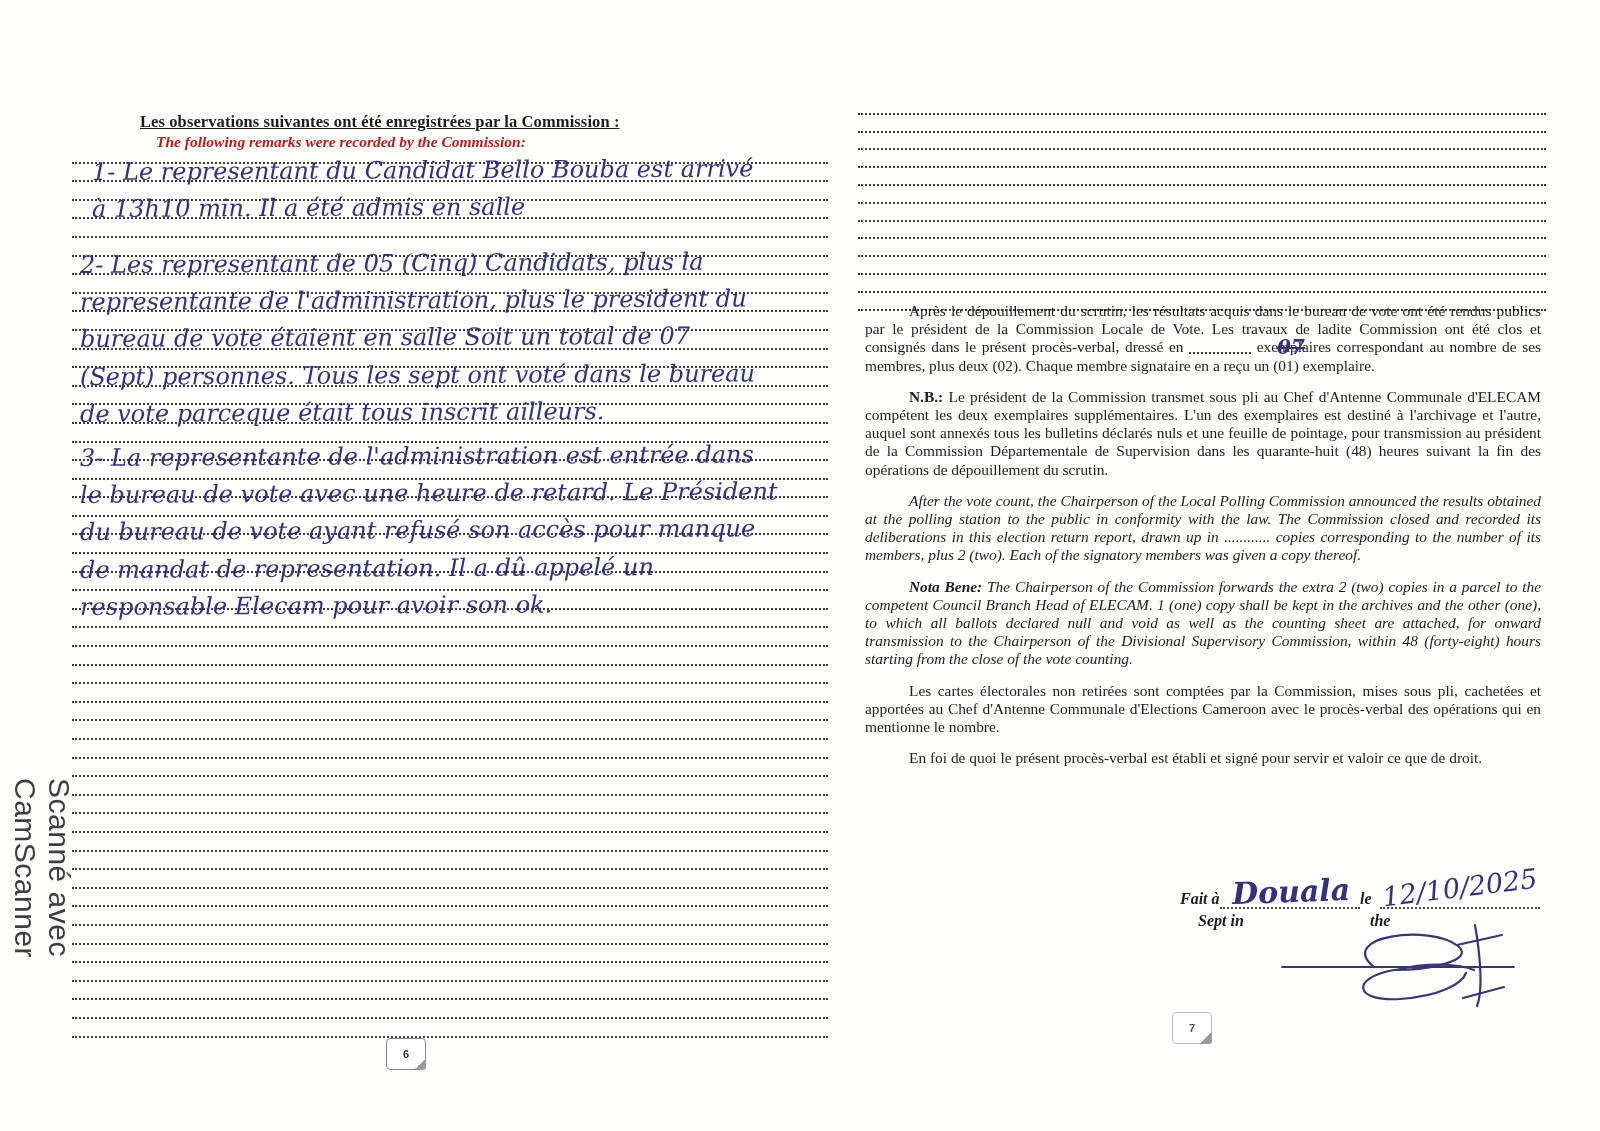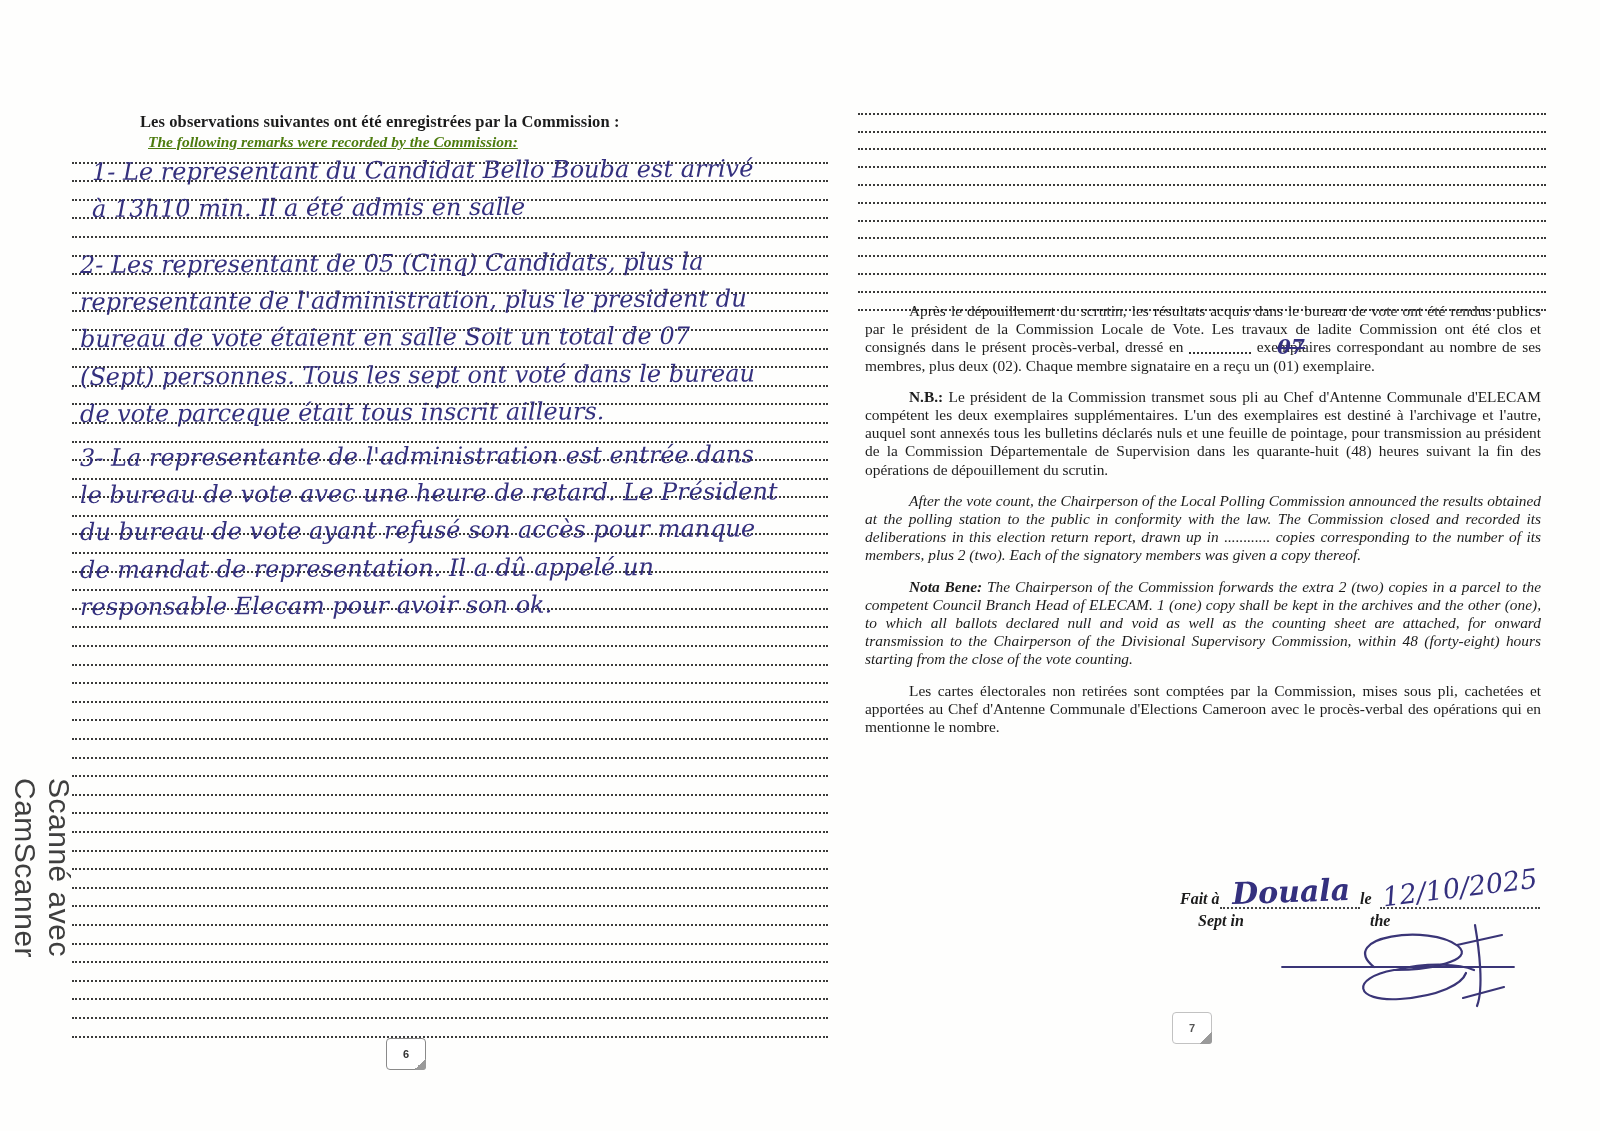--- a/index.html
+++ b/index.html
@@ -9,22 +9,22 @@
     font-family:"Liberation Serif",serif;
   }
   
   .watermark{
     position:absolute;left:8px;top:778px;
     writing-mode:vertical-rl;
     font-family:"Liberation Sans",sans-serif;
     font-size:30px;color:#3f3f3f;letter-spacing:.5px;
   }
   
-  .hdr-fr{position:absolute;left:140px;top:112px;font-size:16.5px;font-weight:bold;letter-spacing:.1px;}
-  .hdr-en{position:absolute;left:148px;top:133px;font-size:15.5px;font-style:italic;font-weight:bold;color:#4d7c0f;text-decoration:underline;}
+  .hdr-fr{position:absolute;left:140px;top:112px;font-size:16.5px;font-weight:bold;letter-spacing:.1px;text-decoration:underline;}
+  .hdr-en{position:absolute;left:156px;top:133px;font-size:15.5px;font-style:italic;font-weight:bold;color:#b91c1c;}
   
   .rules{position:absolute;}
   .rules .rule{border-bottom:2px dotted #3a3a3a;}
   #left-rules{left:72px;top:145px;width:756px;}
   #left-rules .rule{height:16.6px;margin-bottom:0;box-sizing:content-box;}
   #right-rules{left:858px;top:97px;width:688px;}
   #right-rules .rule{height:15.8px;}
   
   .hw{font-family:"DejaVu Serif",serif;font-style:italic;color:#34307e;}
   .hw-block{position:absolute;width:760px;}
@@ -184,20 +184,21 @@
 
     <p><span class="bold">N.B.:</span><span> Le président de la Commission transmet sous pli au Chef d'Antenne Communale d'ELECAM compétent les deux exemplaires supplémentaires. L'un des exemplaires est destiné à l'archivage et l'autre, auquel sont annexés tous les bulletins déclarés nuls et une feuille de pointage, pour transmission au président de la Commission Départementale de Supervision dans les quarante-huit (48) heures suivant la fin des opérations de dépouillement du scrutin.</span></p>
 
     <p class="it">After the vote count, the Chairperson of the Local Polling Commission announced the results obtained at the polling station to the public in conformity with the law. The Commission closed and recorded its deliberations in this election return report, drawn up in ............ copies corresponding to the number of its members, plus 2 (two). Each of the signatory members was given a copy thereof.</p>
 
     <p class="it"><span class="bold">Nota Bene:</span><span> The Chairperson of the Commission forwards the extra 2 (two) copies in a parcel to the competent Council Branch Head of ELECAM. 1 (one) copy shall be kept in the archives and the other (one), to which all ballots declared null and void as well as the counting sheet are attached, for onward transmission to the Chairperson of the Divisional Supervisory Commission, within 48 (forty-eight) hours starting from the close of the vote counting.</span></p>
 
     <p>Les cartes électorales non retirées sont comptées par la Commission, mises sous pli, cachetées et apportées au Chef d'Antenne Communale d'Elections Cameroon avec le procès-verbal des opérations qui en mentionne le nombre.</p>
 
 
+    <p class="tight">En foi de quoi le présent procès-verbal est établi et signé pour servir et valoir ce que de droit.</p>
 
   </div>
 
   <div id="fait">
     <span class="lbl fait-fr">Fait à</span>
     <span class="dotlead dl1"></span>
     <span class="lbl fait-le">le</span>
     <span class="dotlead dl2"></span>
     <span class="lbl done-in">Sept in</span>
     <span class="lbl fait-the">the</span>

